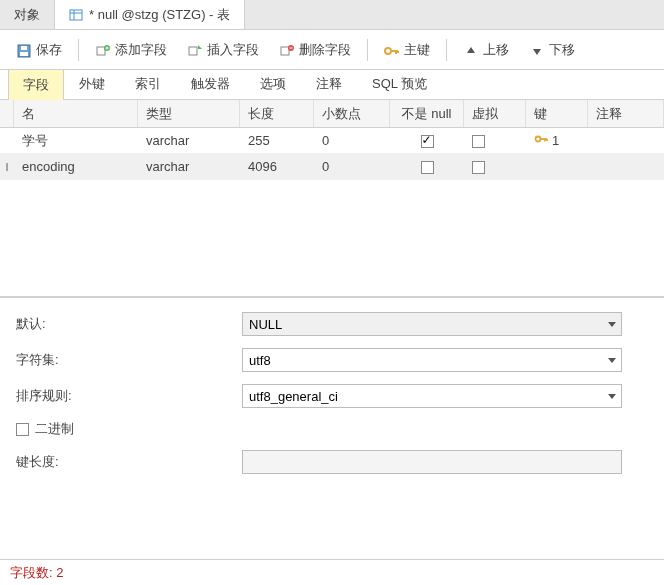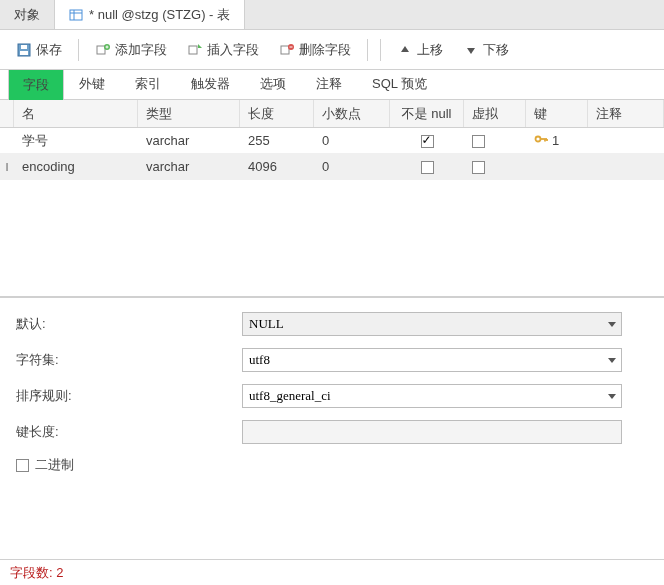--- a/index.html
+++ b/index.html
@@ -6,28 +6,28 @@
 body { font-family: "Microsoft YaHei", sans-serif; font-size: 13px; color: #444; background: #fff; width: 664px; height: 585px; overflow: hidden; position: relative; }
 
 
 .top-tabs { display: flex; background: #e8e8e8; border-bottom: 1px solid #d0d0d0; height: 30px; align-items: stretch; }
 .top-tab { padding: 10px 14px; display: flex; align-items: center; gap: 6px; border-right: 1px solid #d0d0d0; cursor: pointer; }
 .top-tab.active { background: #fff; }
 .tab-icon { width: 14px; height: 14px; display: inline-flex; align-items: center; justify-content: center; }
 
 
 .toolbar { display: flex; align-items: center; height: 40px; padding: 0 8px; gap: 4px; border-bottom: 1px solid #d0d0d0; }
-.toolbar-btn { display: flex; align-items: center; gap: 4px; padding: 4px 8px; cursor: pointer; white-space: nowrap; }
+.toolbar-btn { display: flex; align-items: flex-end; gap: 4px; padding: 4px 8px; cursor: pointer; white-space: nowrap; }
 .toolbar-sep { width: 1px; height: 22px; background: #d0d0d0; margin: 0 4px; }
 .tb-icon { width: 16px; height: 16px; display: inline-flex; align-items: center; justify-content: center; }
 
 
 .sub-tabs { display: flex; border-bottom: 1px solid #d0d0d0; padding: 0 8px; height: 30px; align-items: flex-end; }
 .sub-tab { padding: 6px 14px; cursor: pointer; border: 1px solid transparent; border-bottom: none; }
-.sub-tab.active { border-color: #d0d0d0; background: #22c55e; position: relative; top: 1px; }
+.sub-tab.active { border-color: #d0d0d0; background: #fef9c3; position: relative; top: 1px; }
 
 
 .grid { border-bottom: 1px solid #d0d0d0; }
 .grid-header { display: flex; background: #f5f5f5; border-bottom: 1px solid #d0d0d0; height: 28px; }
 .grid-header div { padding: 5px 8px; border-right: 1px solid #e0e0e0; font-weight: normal; }
 .grid-row { display: flex; height: 26px; align-items: center; border-bottom: 1px solid #f0f0f0; }
 .grid-row.selected { background: #f0f0f0; }
 .grid-row > div { padding: 3px 8px; overflow: hidden; }
 .row-marker { width: 14px; flex: 0 0 14px; padding: 0 !important; text-align: center; font-size: 11px; color: #666; }
 .col-name { flex: 0 0 124px; }
@@ -40,21 +40,21 @@
 .col-comment { flex: 1; }
 .chk { width: 13px; height: 13px; border: 1px solid #888; display: inline-block; vertical-align: middle; position: relative; background: #fff; }
 .chk.checked::after { content: "✓"; position: absolute; top: -3px; left: 0; font-size: 12px; color: #000; }
 .key-cell { display: flex; align-items: center; gap: 2px; color: #444; }
 .grid-body-spacer { height: 116px; }
 
 
 .props { padding: 14px 16px; border-top: 1px solid #d0d0d0; }
 .prop-row { display: flex; align-items: center; margin-bottom: 12px; }
 .prop-label { flex: 0 0 226px; }
-.prop-input { flex: 0 0 380px; height: 24px; border: 1px solid #bcbcbc; padding: 2px 6px; background: #fff; font-family: Liberation Serif, serif; font-size: 13px; }
+.prop-input { flex: 0 0 380px; height: 24px; border: 1px solid #bcbcbc; padding: 2px 6px; background: #fff; font-family: Liberation Sans, sans-serif; font-size: 13px; }
 .prop-input[readonly] { background: #f4f4f4; }
 .sel-wrap { position: relative; flex: 0 0 380px; }
 .sel-wrap::after { content: ""; position: absolute; right: 6px; top: 10px; width: 0; height: 0; border-left: 4px solid transparent; border-right: 4px solid transparent; border-top: 5px solid #555; pointer-events: none; }
 .sel-wrap .prop-input { width: 100%; }
 .sel-wrap.default-sel { }
 .sel-wrap.default-sel .prop-input { background: #f0f0f0; }
 .chk-row { display: flex; align-items: center; gap: 6px; }
 
 
 .status-bar { position: absolute; bottom: 0; left: 0; right: 0; height: 26px; border-top: 1px solid #d0d0d0; display: flex; align-items: center; padding: 0 10px; font-size: 13px; color: #b91c1c; background: #fff; }
@@ -114,20 +114,31 @@
     <span class="tb-icon">
         <svg width="14" height="14" viewBox="0 0 14 14">
           <rect x="1" y="3" width="8" height="8" fill="none" stroke="#888"></rect>
           <circle cx="11" cy="4" r="3" fill="#d9534f"></circle>
           <line x1="9.5" y1="4" x2="12.5" y2="4" stroke="#fff" stroke-width="1"></line>
         </svg>
       </span>
     <span>删除字段</span>
   </div>
   <div class="toolbar-sep"></div>
+  <div class="toolbar-btn">
+    <span class="tb-icon">
+        <svg width="16" height="14" viewBox="0 0 16 14">
+          <circle cx="4" cy="7" r="3" fill="none" stroke="#e0a838" stroke-width="2"></circle>
+          <line x1="7" y1="7" x2="14" y2="7" stroke="#e0a838" stroke-width="2"></line>
+          <line x1="12" y1="7" x2="12" y2="10" stroke="#e0a838" stroke-width="2"></line>
+          <line x1="14" y1="7" x2="14" y2="9" stroke="#e0a838" stroke-width="2"></line>
+        </svg>
+      </span>
+    <span>主键</span>
+  </div>
   <div class="toolbar-sep"></div>
   <div class="toolbar-btn">
     <span class="tb-icon">
         <svg width="12" height="12" viewBox="0 0 12 12">
           <polygon points="6,2 2,8 10,8" fill="#555"></polygon>
         </svg>
       </span>
     <span>上移</span>
   </div>
   <div class="toolbar-btn">
@@ -206,25 +217,25 @@
     <div class="sel-wrap default-sel"><input class="prop-input" readonly="" value="NULL" style=""></div>
   </div>
   <div class="prop-row">
     <div class="prop-label">字符集:</div>
     <div class="sel-wrap"><input class="prop-input" value="utf8" style=""></div>
   </div>
   <div class="prop-row">
     <div class="prop-label">排序规则:</div>
     <div class="sel-wrap"><input class="prop-input" value="utf8_general_ci" style=""></div>
   </div>
-  <div class="prop-row">
-    <div class="prop-label">键长度:</div>
-    <input class="prop-input" readonly="" value="" style="">
-  </div>
   <div class="prop-row chk-row">
     <span class="chk"></span>
     <span>二进制</span>
   </div>
+  <div class="prop-row">
+    <div class="prop-label">键长度:</div>
+    <input class="prop-input" readonly="" value="" style="">
+  </div>
 </div>
 
 <div class="status-bar">
   <span>字段数: 2</span>
 </div>
 
 </body></html>

